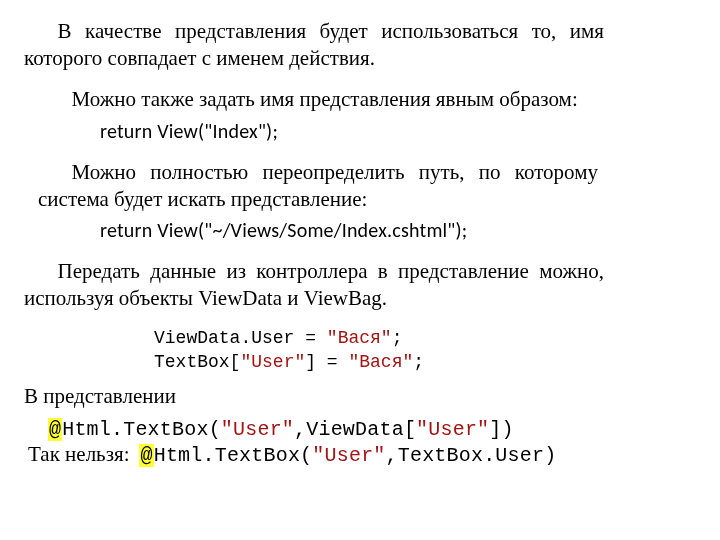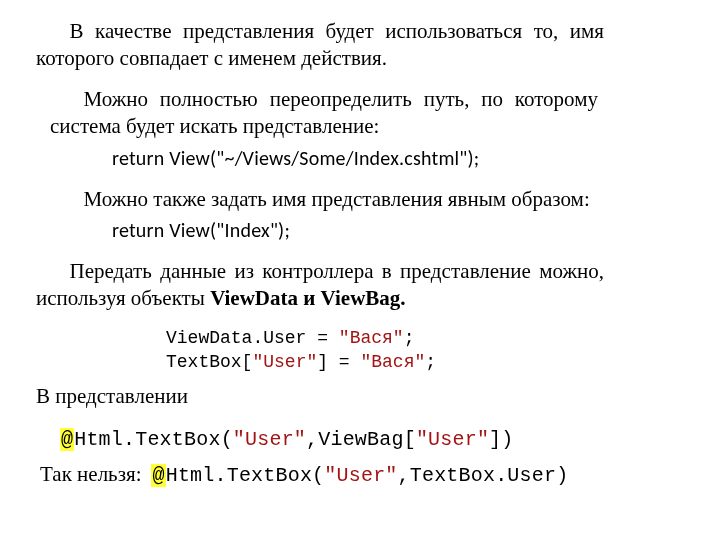--- a/index.html
+++ b/index.html
@@ -6,21 +6,21 @@
     margin: 0;
     padding: 0;
     width: 720px;
     height: 540px;
     background: #ffffff;
     font-family: "Times New Roman", Times, serif;
     color: #000;
   }
   .page {
     position: relative;
-    padding: 18px 24px 10px 36px;
+    padding: 18px 24px 10px 24px;
     box-sizing: border-box;
     width: 628px;
   }
   .p {
     font-size: 21px;
     line-height: 1.28;
     margin: 0 0 14px 0;
   }
   .justify {
     text-align: justify;
@@ -32,21 +32,21 @@
   .inner {
     margin-left: 14px;
     margin-right: 6px;
   }
   .codeline {
     font-family: Calibri, "Segoe UI", Arial, sans-serif;
     font-size: 20px;
     margin: 2px 0 16px 62px;
     letter-spacing: 0.2px;
   }
-  .bold { font-weight: bold; }
+  .bold { font-weight: normal; }
   .mono {
     font-family: Consolas, "Courier New", monospace;
     font-size: 18px;
   }
   .monoBig {
     font-family: Consolas, "Courier New", monospace;
     font-size: 20px;
     letter-spacing: 0.2px;
   }
   .mono-block {
@@ -56,56 +56,55 @@
   .red { color: #a31515; }
   .hl {
     background: #ffff33;
     padding: 0 1px;
   }
   .small-gap { margin-bottom: 6px; }
   .row {
     display: flex;
     align-items: baseline;
     gap: 10px;
-    margin-top: 10px;
   }
 </style>
 </head>
 <body>
 
 <div class="page">
 
   <p class="p justify firstline">В качестве представления будет использоваться то, имя которого совпадает с именем действия.</p>
 
   <div class="inner">
-    <p class="p justify firstline small-gap">Можно полностью переопределить путь, по которому система будет искать представление:</p>
-    <div class="codeline">return View("~/Views/Some/Index.cshtml");</div>
+    <p class="p firstline small-gap">Можно также задать имя представления явным образом:</p>
+    <div class="codeline">return  View("Index");</div>
   </div>
 
   <div class="inner">
-    <p class="p firstline small-gap">Можно также задать имя представления явным образом:</p>
-    <div class="codeline">return  View("Index");</div>
+    <p class="p justify firstline small-gap">Можно полностью переопределить путь, по которому система будет искать представление:</p>
+    <div class="codeline">return View("~/Views/Some/Index.cshtml");</div>
   </div>
 
   <p class="p justify firstline">
     <span>Передать данные из контроллера в представление можно, используя объекты </span><span class="bold">ViewData и ViewBag.</span>
   </p>
 
   <div class="mono mono-block">
     <div>
       <span>ViewData.User = </span><span class="red">"Вася"</span><span>;</span>
     </div>
     <div>
       <span>TextBox[</span><span class="red">"User"</span><span>] = </span><span class="red">"Вася"</span><span>;</span>
     </div>
   </div>
 
-  <div class="p" style="margin-bottom:18px;">В представлении</div>
+  <div class="p" style="margin-bottom:8px;">В представлении</div>
   <div class="monoBig" style="margin-left:24px;">
-    <span class="hl">@</span><span>Html.TextBox(</span><span class="red">"User"</span><span>,ViewBag[</span><span class="red">"User"</span><span>])</span>
+    <span class="hl">@</span><span>Html.TextBox(</span><span class="red">"User"</span><span>,ViewData[</span><span class="red">"User"</span><span>])</span>
   </div>
 
   <div class="row" style="margin-left:4px;">
     <span class="p" style="margin:0;">Так нельзя:</span>
     <span class="monoBig">
       <span class="hl">@</span><span>Html.TextBox(</span><span class="red">"User"</span><span>,TextBox.User)</span>
     </span>
   </div>
 
 </div>

